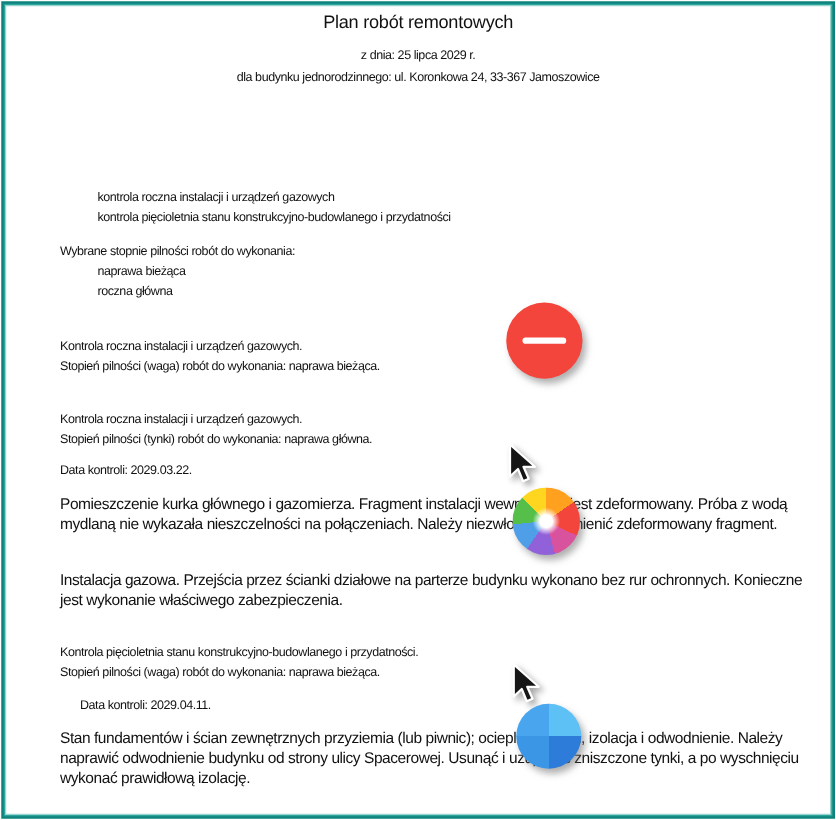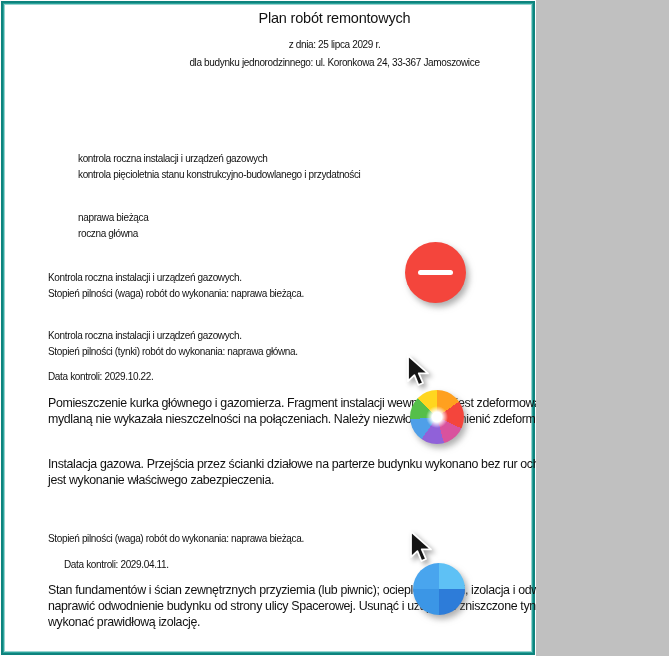--- a/index.html
+++ b/index.html
@@ -1,18 +1,18 @@
 <!DOCTYPE html>
 <html lang="pl"><head>
 <meta charset="utf-8">
 <style>
   html,body{margin:0;padding:0;background:#c0c0c0;}
   .page{
     position:relative;
-    width:536px;height:656px;
+    width:669px;height:656px;
     background:#ffffff;
     font-family:"Liberation Sans","DejaVu Sans",sans-serif;
     color:#111111;
     box-shadow:
       inset 0 0 0 1px #fdfdfd,
       inset 0 0 0 3px #0e837d,
       inset 0 0 0 4px #2ba49c,
       inset 0 0 0 5px #9bd3cf;
     overflow:hidden;
   }
@@ -78,32 +78,34 @@
 
 <div class="page">
 
   <div class="ln center title" style="top:9px">Plan robót remontowych</div>
   <div class="ln center" style="top:37px">z dnia: 25 lipca 2029 r.</div>
   <div class="ln center" style="top:55px">dla budynku jednorodzinnego: ul. Koronkowa 24, 33-367 Jamoszowice</div>
 
   <div class="ln" style="left:78px;top:167px">kontrola pięcioletnia stanu konstrukcyjno-budowlanego i przydatności</div>
   <div class="ln" style="left:78px;top:151px">kontrola roczna instalacji i urządzeń gazowych</div>
 
+  <div class="ln" style="left:48px;top:194px">Wybrane stopnie pilności robót do wykonania:</div>
   <div class="ln" style="left:78px;top:210px">naprawa bieżąca</div>
   <div class="ln" style="left:78px;top:226px">roczna główna</div>
 
   <div class="ln" style="left:48px;top:270px">Kontrola roczna instalacji i urządzeń gazowych.</div>
   <div class="ln" style="left:48px;top:286px">Stopień pilności (waga) robót do wykonania: naprawa bieżąca.</div>
 
   <div class="ln" style="left:48px;top:328px">Kontrola roczna instalacji i urządzeń gazowych.</div>
   <div class="ln" style="left:48px;top:344px">Stopień pilności (tynki) robót do wykonania: naprawa główna.</div>
-  <div class="ln" style="left:48px;top:369px">Data kontroli: 2029.10.22.</div>
+  <div class="ln" style="left:48px;top:369px">Data kontroli: 2029.03.22.</div>
   <div class="para" style="top:395px">Pomieszczenie kurka głównego i gazomierza. Fragment instalacji wewnętrznej jest zdeformowany. Próba z wodą mydlaną nie wykazała nieszczelności na połączeniach. Należy niezwłocznie wymienić zdeformowany fragment.</div>
   <div class="para" style="top:456px">Instalacja gazowa. Przejścia przez ścianki działowe na parterze budynku wykonano bez rur ochronnych. Konieczne jest wykonanie właściwego zabezpieczenia.</div>
 
+  <div class="ln" style="left:48px;top:515px">Kontrola pięcioletnia stanu konstrukcyjno-budowlanego i przydatności.</div>
   <div class="ln" style="left:48px;top:531px">Stopień pilności (waga) robót do wykonania: naprawa bieżąca.</div>
   <div class="ln" style="left:64px;top:557px">Data kontroli: 2029.04.11.</div>
   <div class="para" style="top:582px">Stan fundamentów i ścian zewnętrznych przyziemia (lub piwnic); ocieplenie, tynki, izolacja i odwodnienie. Należy naprawić odwodnienie budynku od strony ulicy Spacerowej. Usunąć i uzupełnić zniszczone tynki, a po wyschnięciu wykonać prawidłową izolację.</div>
 
   <div class="icon-circle minus-circle">
     <div class="minus-bar"></div>
   </div>
 
   <svg class="cursor cursor-1" viewBox="0 0 12 17">
     <path d="M1,0.8 L1,13.6 L4.2,10.6 L6.2,15.5 L8.5,14.5 L6.4,9.7 L11,9.7 Z" fill="#161616" stroke="#ffffff" stroke-width="0.9" stroke-linejoin="round"></path>

